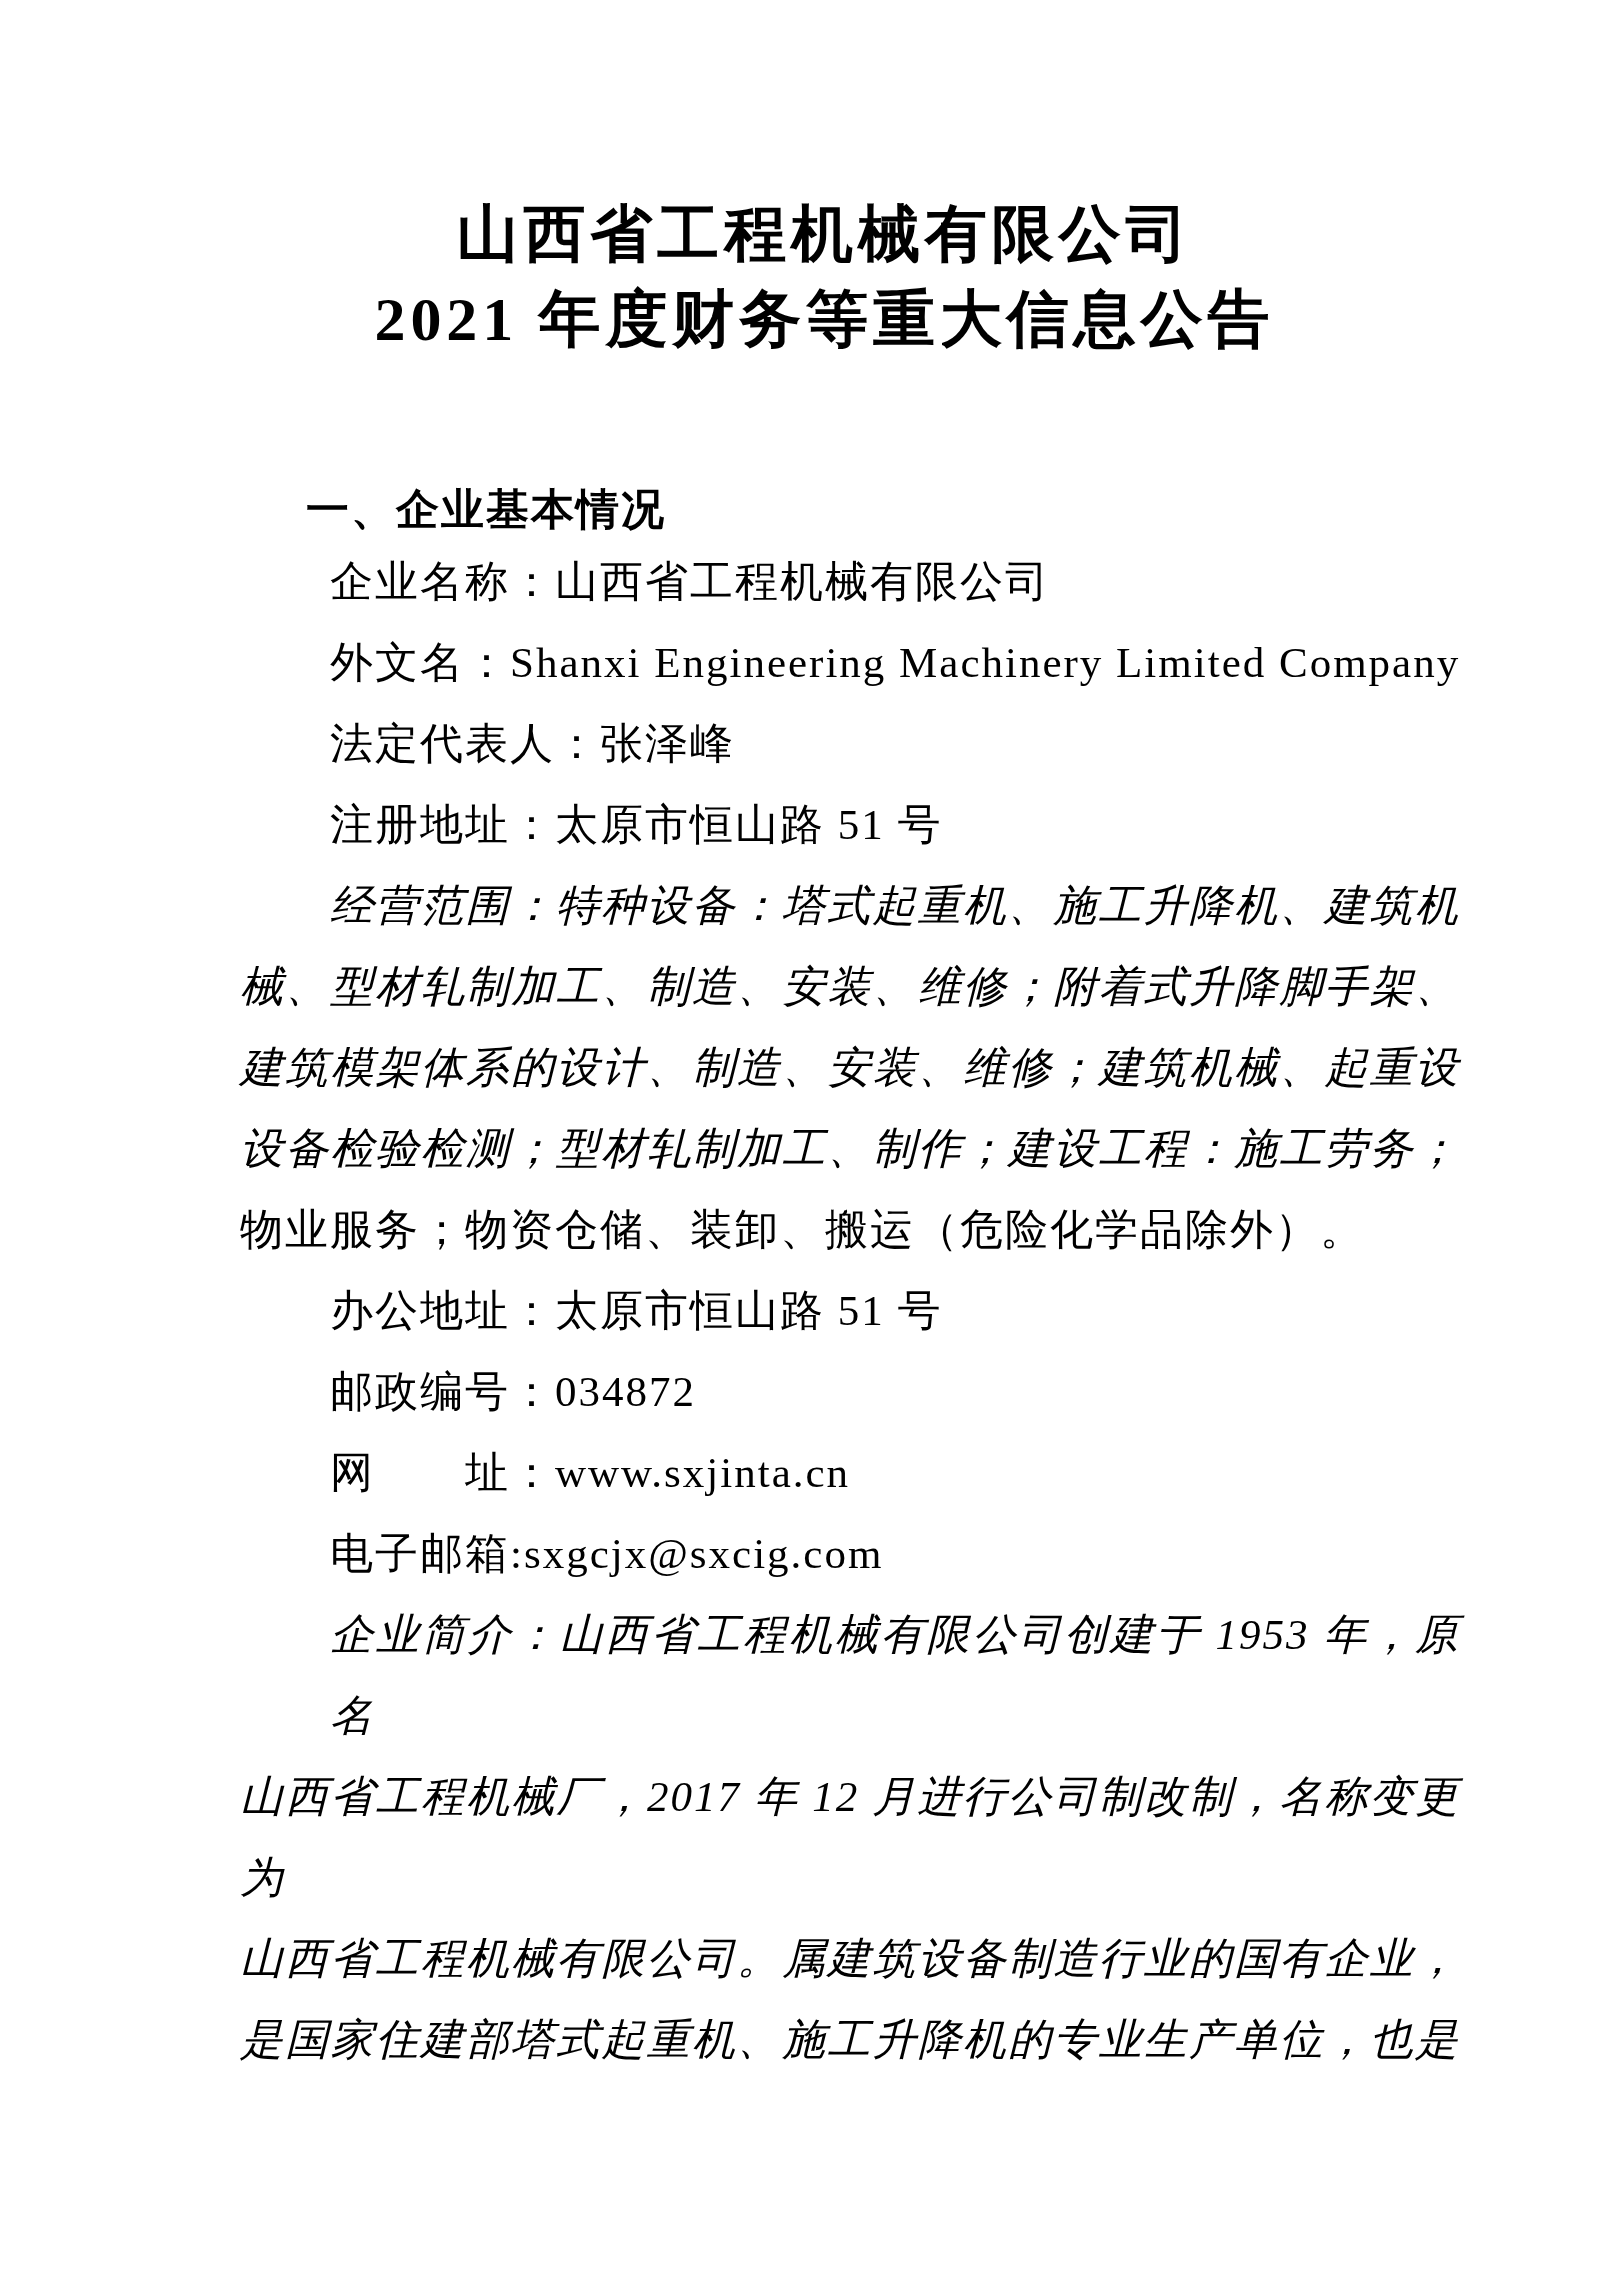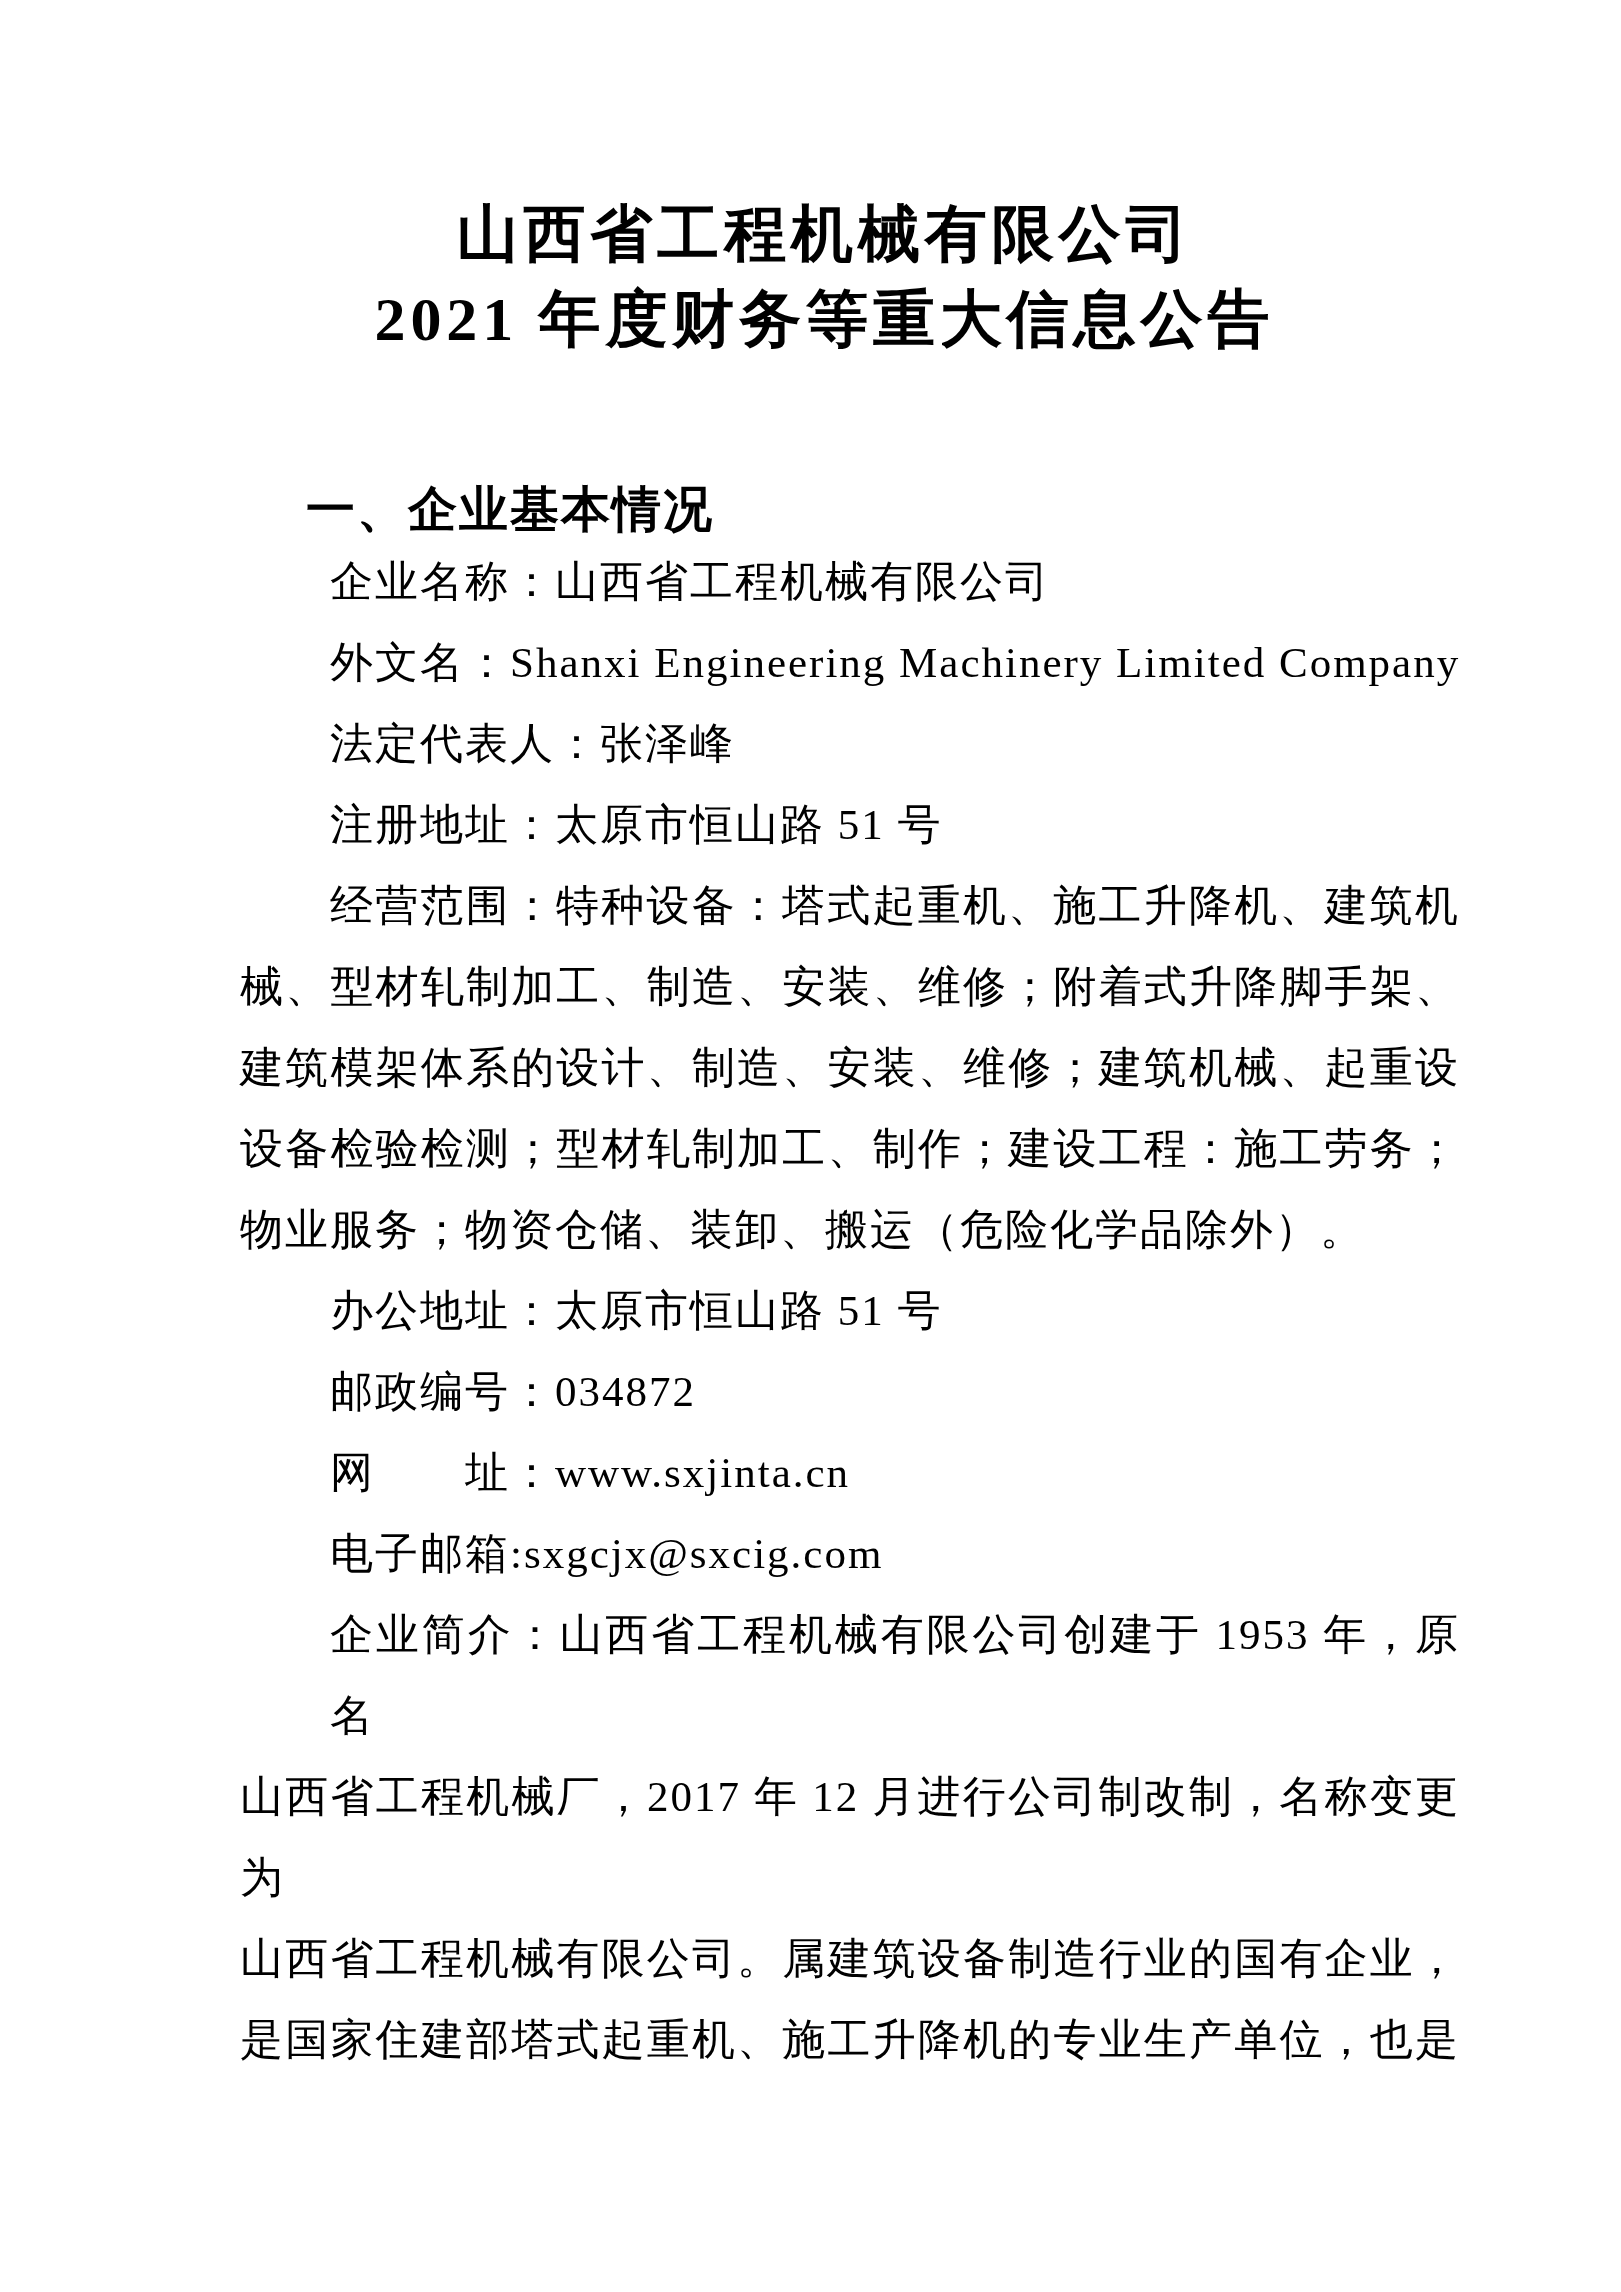--- a/index.html
+++ b/index.html
@@ -24,21 +24,21 @@
     font-size: 62px;
     line-height: 85px;
     letter-spacing: 4.9px;
     margin-left: 28px;
   }
   .section-heading {
     margin-top: 118px;
     margin-left: 306px;
     font-family: "Liberation Sans", "DejaVu Sans", sans-serif;
     font-weight: 700;
-    font-size: 49px;
+    font-size: 43px;
     line-height: 59px;
     letter-spacing: 2px;
   }
   .body-text {
     margin-top: 2px;
     padding-left: 214px;
     padding-right: 161px;
     font-size: 43px;
     line-height: 81px;
     letter-spacing: 2px;
@@ -48,20 +48,21 @@
     margin-left: 26px;
   }
   .line.indent {
     padding-left: 90px;
   }
   .line.justify {
     white-space: normal;
     text-align: justify;
     text-align-last: justify;
     text-justify: inter-character;
+    font-style: italic;
   }
 </style>
 </head>
 <body>
 
 <div class="page">
 
   <div class="doc-title">
     <div class="title-line">山西省工程机械有限公司</div>
     <div class="title-line">2021 年度财务等重大信息公告</div>

